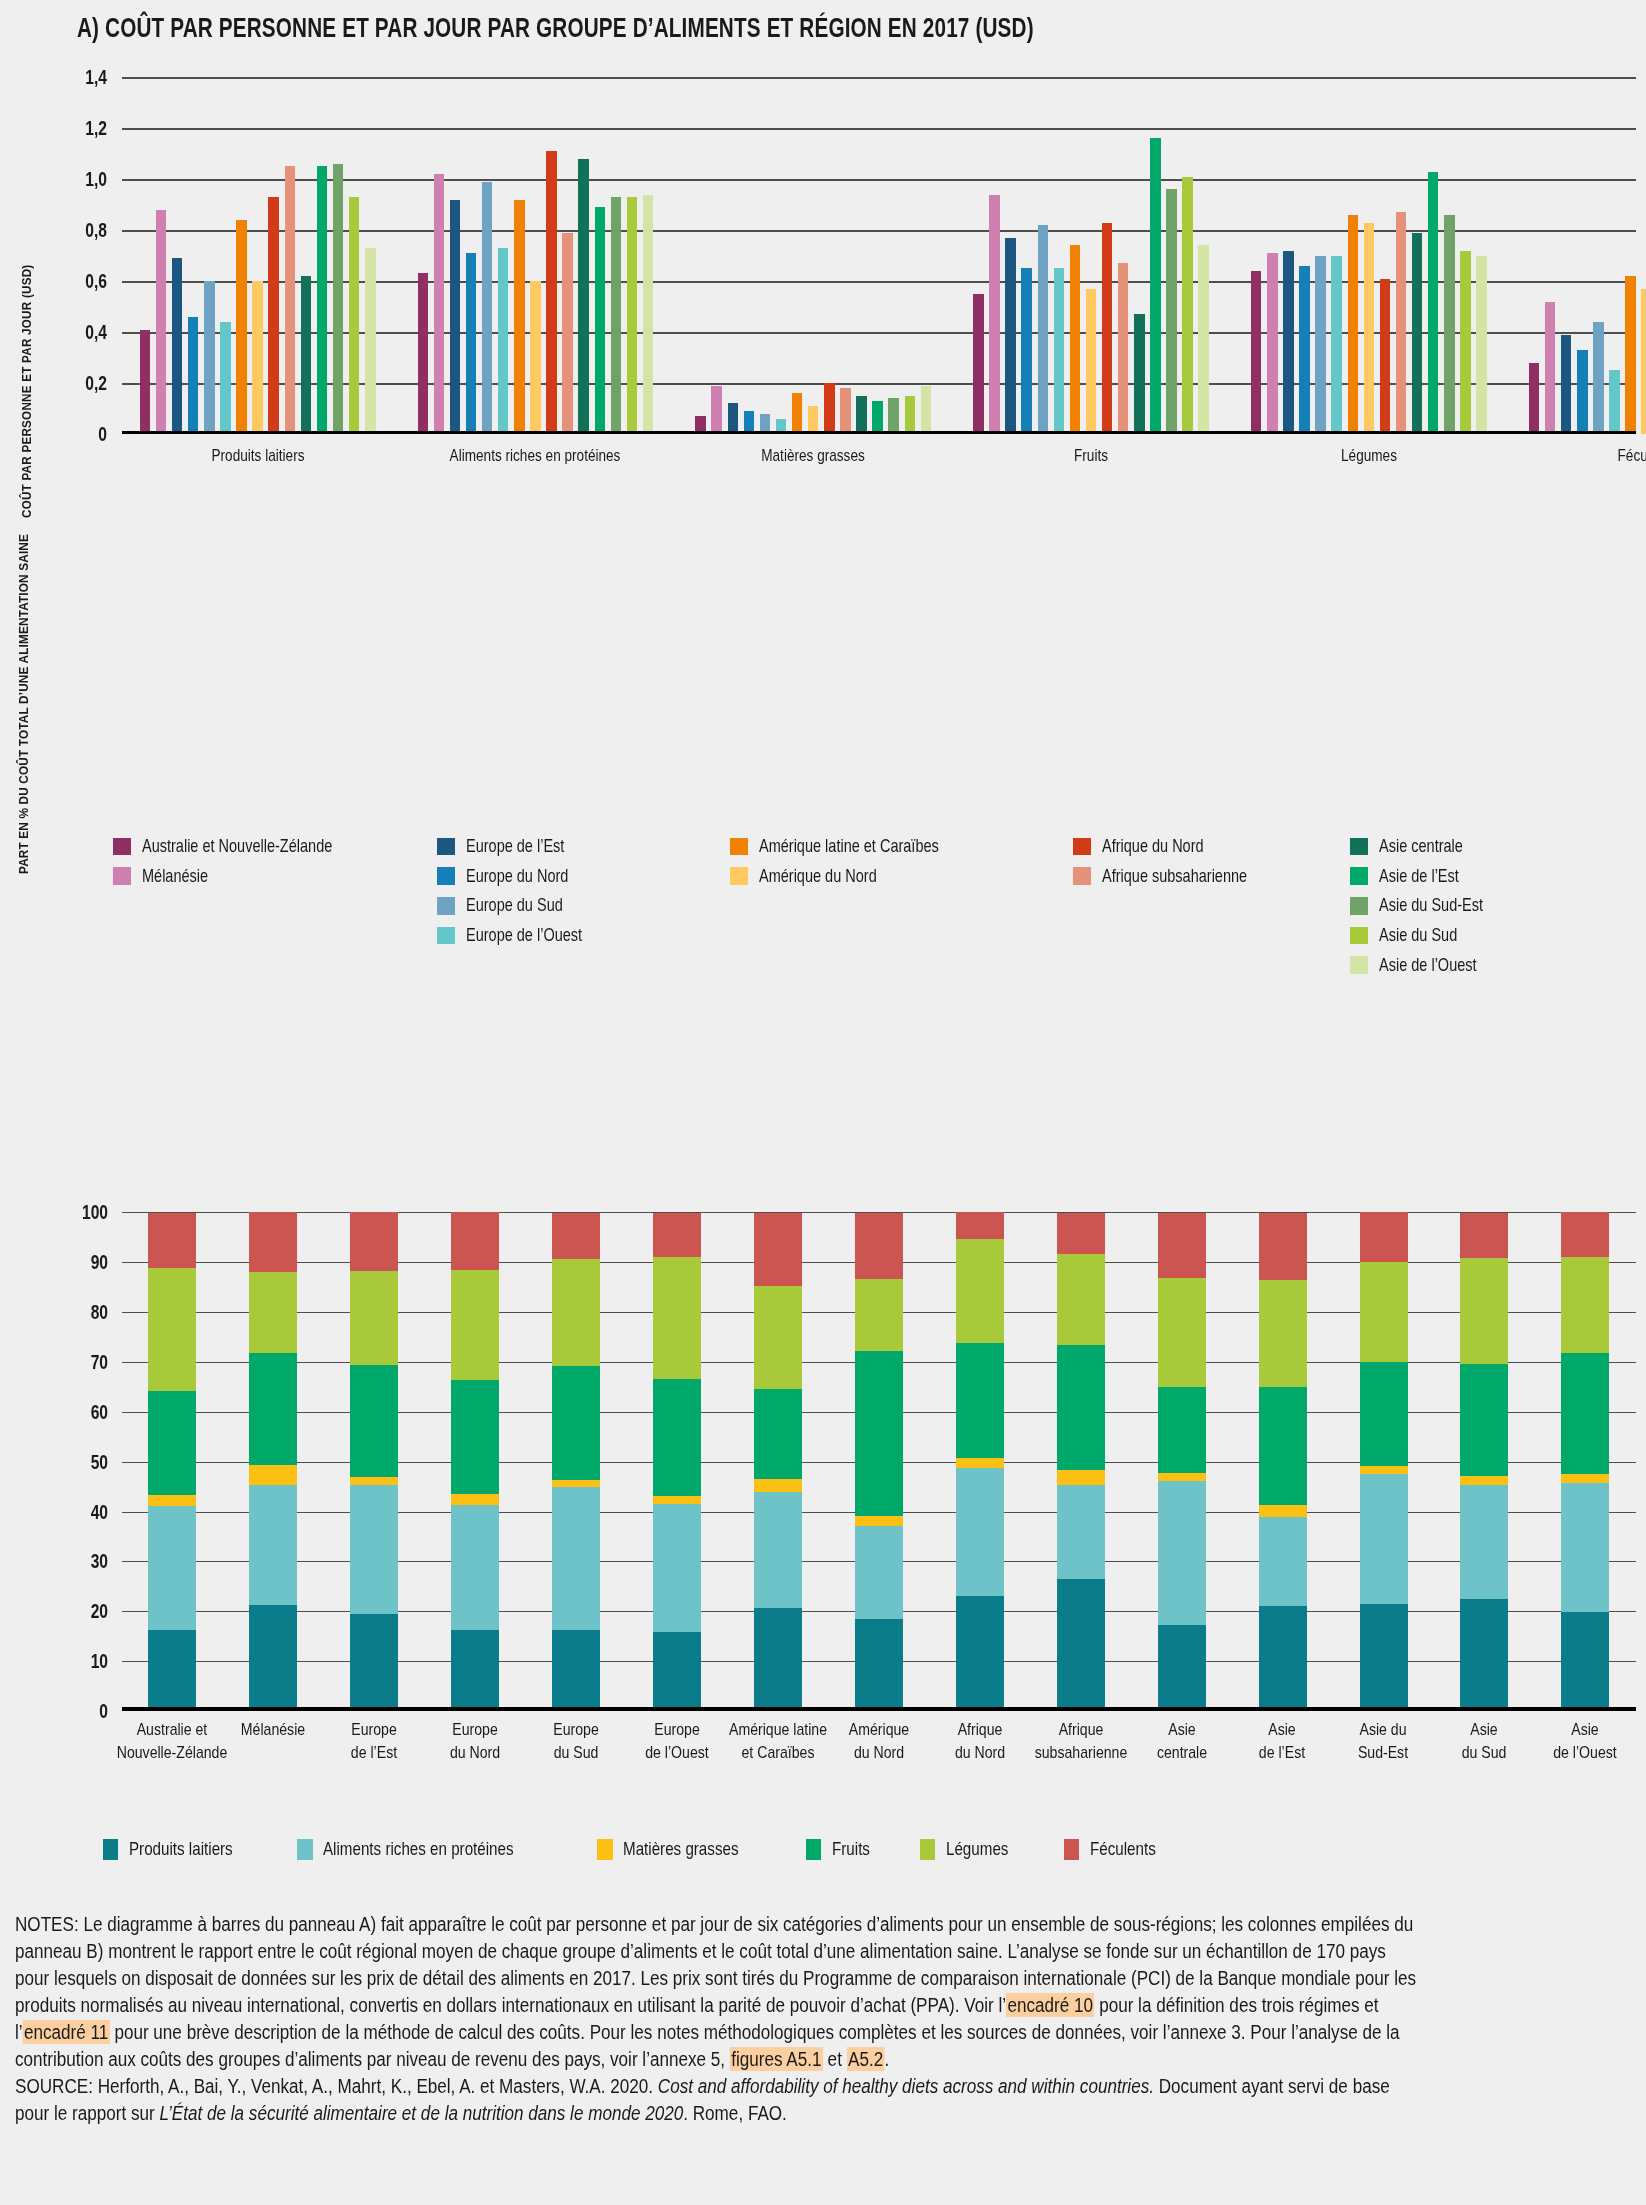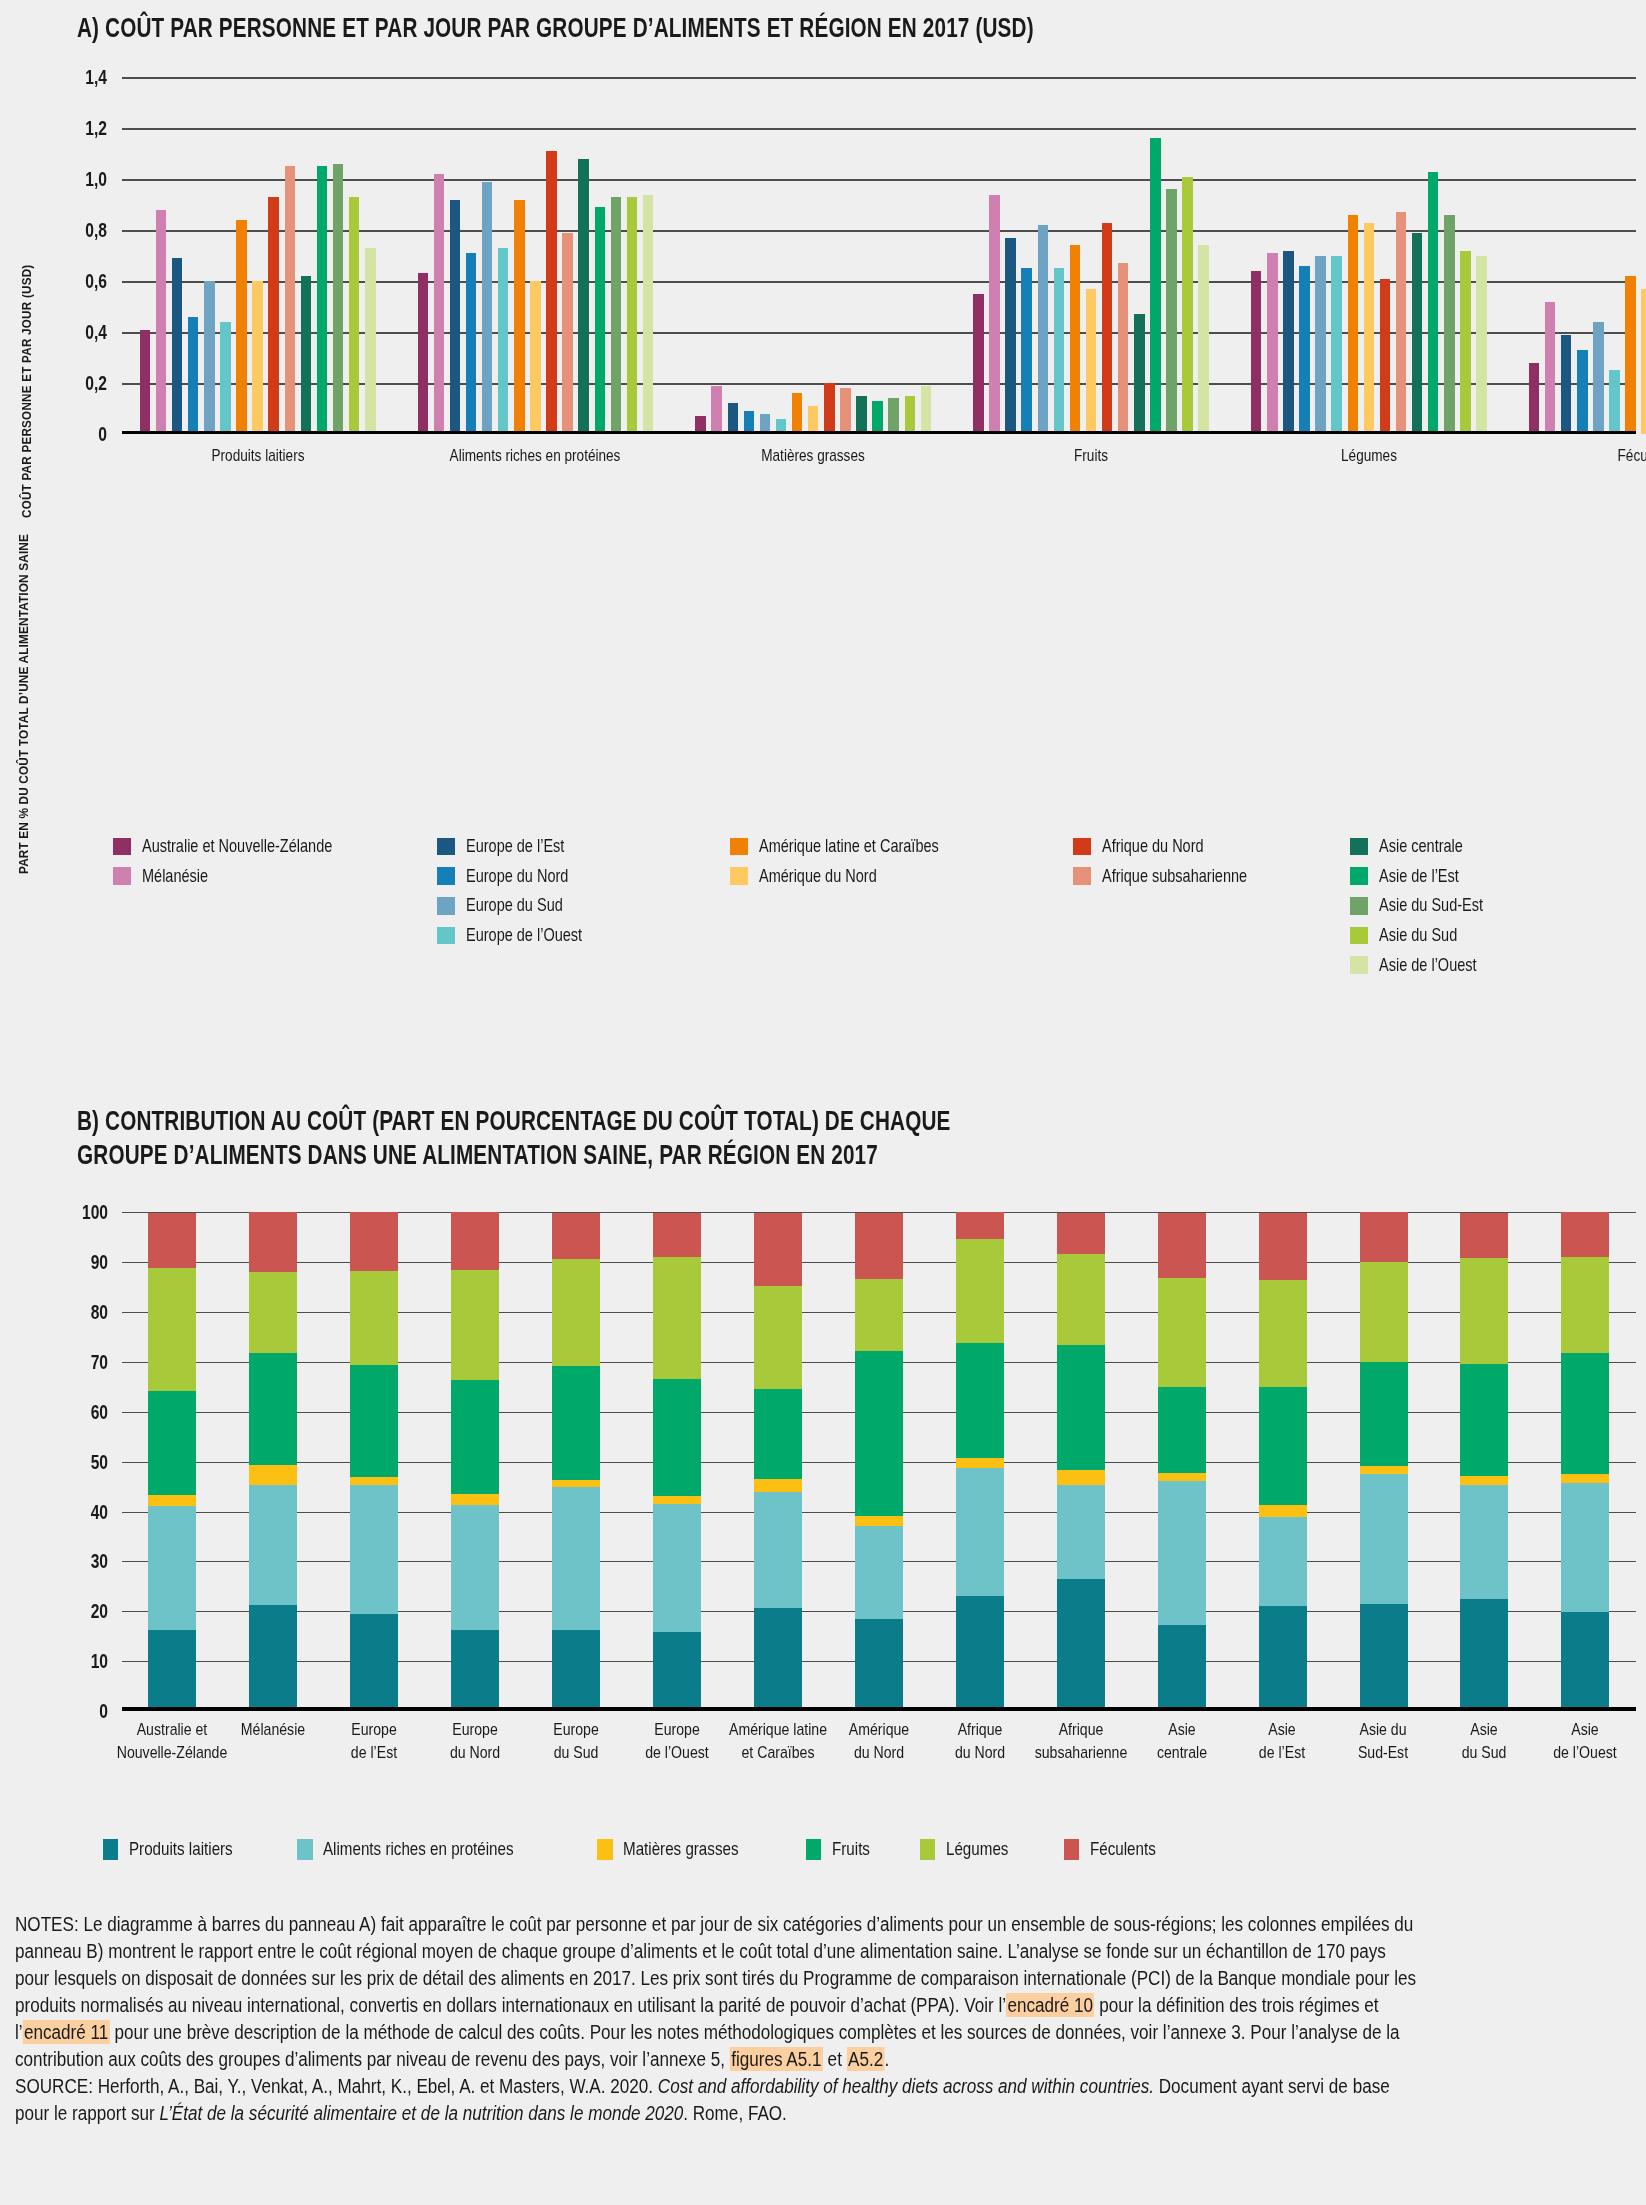--- a/index.html
+++ b/index.html
@@ -315,24 +315,20 @@
           <span class="legA-sw" style="background: rgb(168, 201, 58);"></span>
           <span class="legA-txt">Asie du Sud</span>
         </div>
         <div class="legA-item">
           <span class="legA-sw" style="background: rgb(211, 228, 164);"></span>
           <span class="legA-txt">Asie de l’Ouest</span>
         </div>
       </div>
     </div>
 
-  <div id="titleB">
-    <div class="panel-title">B) CONTRIBUTION AU COÛT (PART EN POURCENTAGE DU COÛT TOTAL) DE CHAQUE</div>
-    <div class="panel-title">GROUPE D’ALIMENTS DANS UNE ALIMENTATION SAINE, PAR RÉGION EN 2017</div>
-  </div>
 
   <div id="ylabelB">PART EN % DU COÛT TOTAL D’UNE ALIMENTATION SAINE</div>
   <div id="panelB">
     <div id="yticksB">
         <div class="ytickB" style="top: 0px;">100</div>
         <div class="ytickB" style="top: 50px;">90</div>
         <div class="ytickB" style="top: 100px;">80</div>
         <div class="ytickB" style="top: 150px;">70</div>
         <div class="ytickB" style="top: 200px;">60</div>
         <div class="ytickB" style="top: 250px;">50</div>

